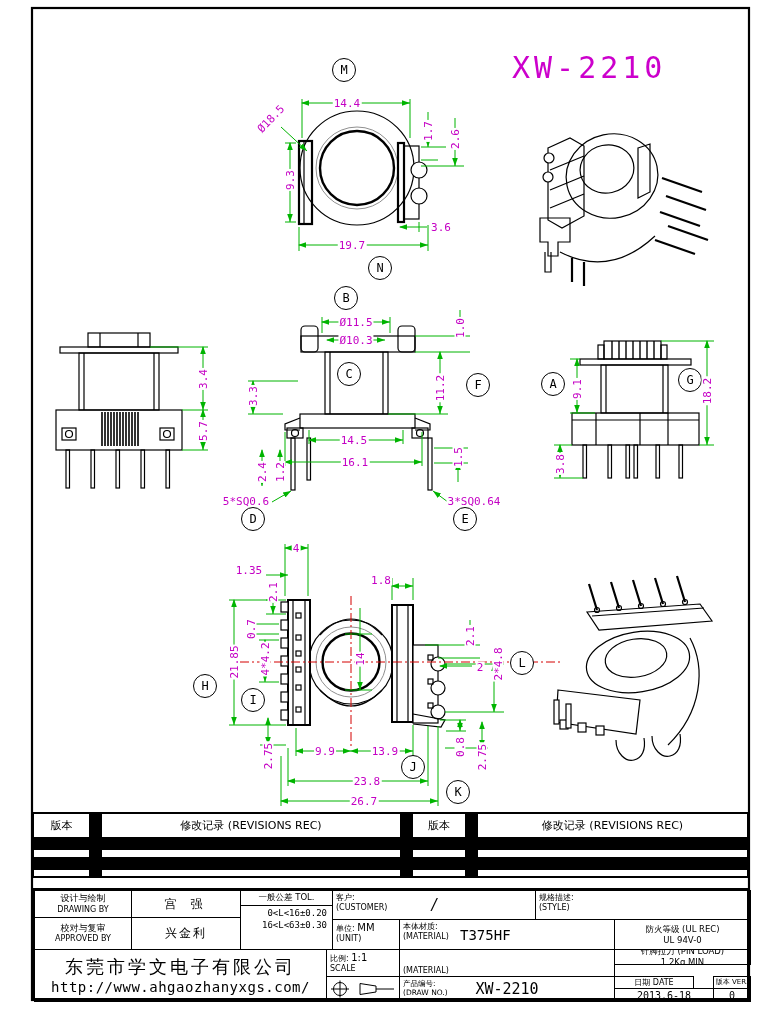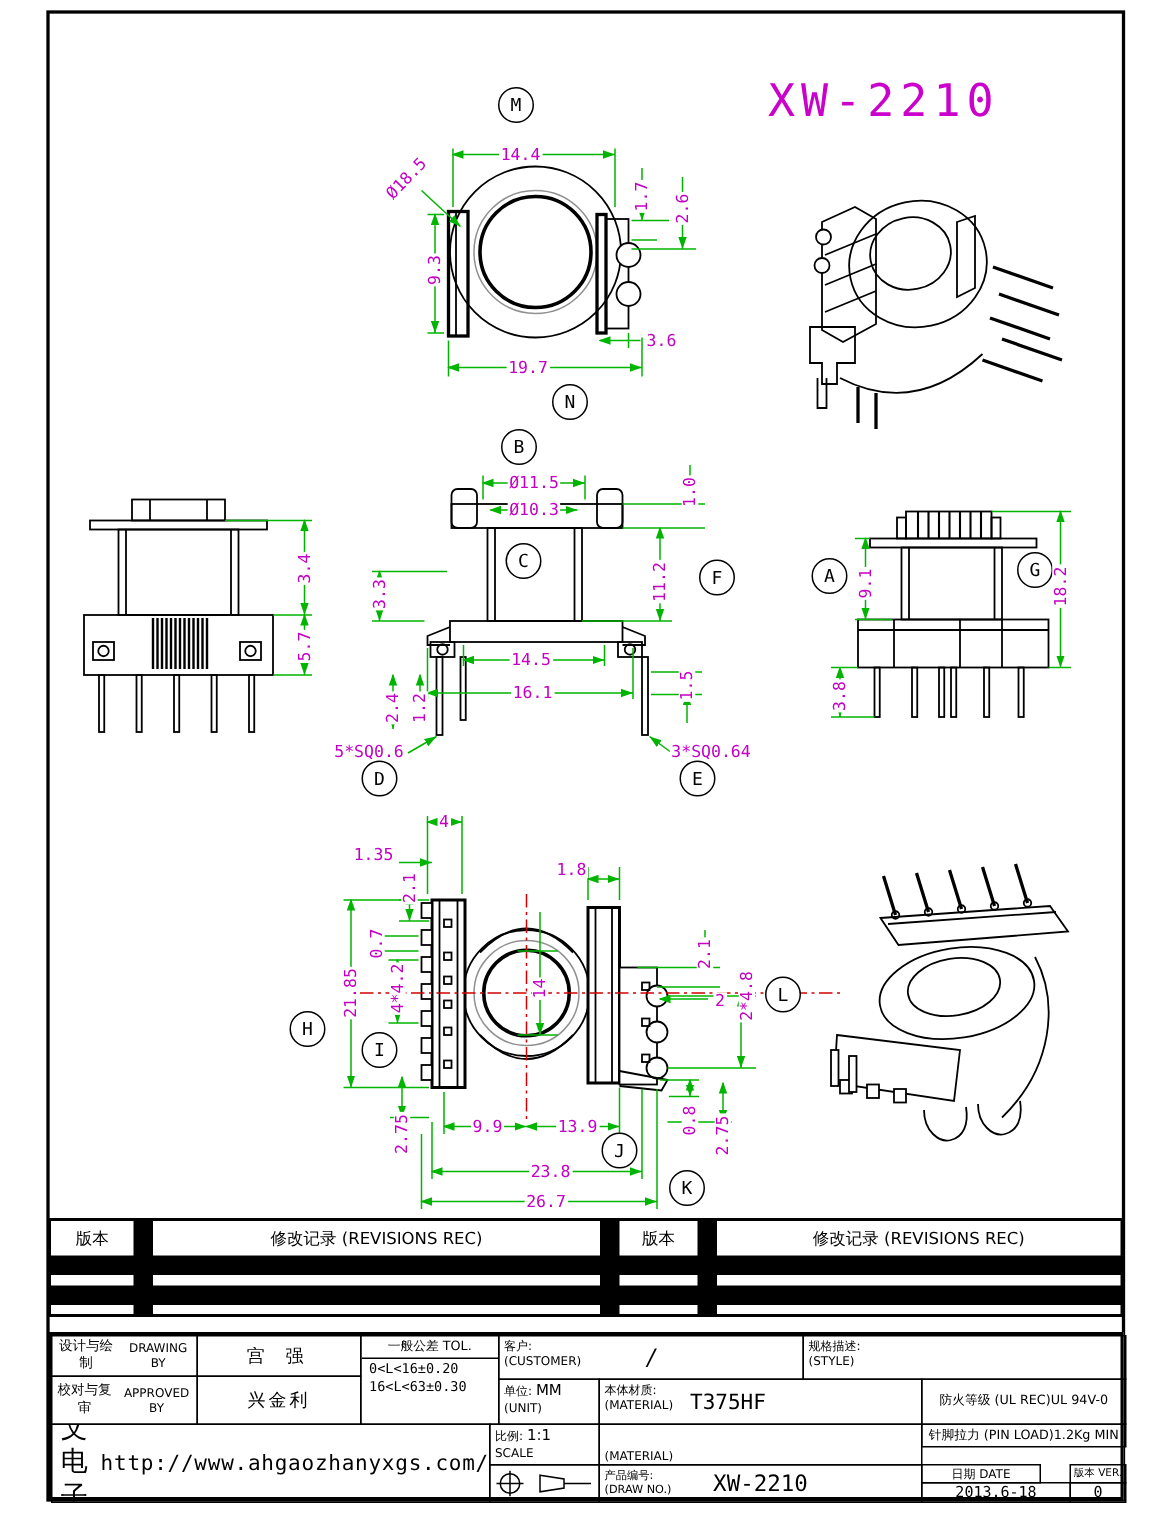--- a/index.html
+++ b/index.html
@@ -11,24 +11,24 @@
   .dim.r45{transform:translate(-50%,-50%) rotate(-46deg);}
   
   .vlabel{position:absolute;width:22px;height:22px;border:1.4px solid #000;border-radius:50%;background:#fff;display:flex;align-items:center;justify-content:center;font:12px "DejaVu Sans Mono",monospace;transform:translate(-50%,-50%);z-index:3;}
   .title-text{position:absolute;left:512px;top:50px;color:#cc00cc;font:30px "DejaVu Sans Mono",monospace;letter-spacing:4px;z-index:3;}
   
   .revtable{position:absolute;left:32px;top:812px;width:717px;height:66px;box-sizing:border-box;border:2px solid #000;background:#000;display:grid;grid-template-columns:55px 298px 52px 1fr;grid-template-rows:23px 1fr 1fr;gap:13px;z-index:2;}
   .revtable>div{background:#fff;display:flex;align-items:center;justify-content:center;font-size:11px;}
   
   .tblock{position:absolute;left:32px;top:888px;width:717px;height:112px;box-sizing:border-box;border:2px solid #000;background:#fff;z-index:2;font-size:9px;}
   .tc{position:absolute;box-sizing:border-box;border:1px solid #000;overflow:hidden;}
-  .cc{display:flex;flex-direction:row;align-items:center;justify-content:center;text-align:center;line-height:1.25;}
+  .cc{display:flex;flex-direction:column;align-items:center;justify-content:center;text-align:center;line-height:1.25;}
   .small{font-size:8px;}
   .tol-head{border-bottom:1px solid #000;text-align:center;font-size:8.5px;padding:1px 0;}
-  .tol-row{display:flex;justify-content:flex-start;padding:2px 5px 0 5px;font:9px "DejaVu Sans Mono",monospace;}
+  .tol-row{display:flex;justify-content:flex-end;padding:2px 5px 0 5px;font:9px "DejaVu Sans Mono",monospace;}
   .lab-corner{position:absolute;left:3px;top:2px;font-size:8px;line-height:1.2;}
   .big-center{position:absolute;left:0;right:0;top:0;bottom:0;display:flex;align-items:center;justify-content:center;}
   .company{font-size:18px;letter-spacing:3px;}
   .url{font:14px "DejaVu Sans Mono",monospace;letter-spacing:0.5px;}
 </style>
 </head>
 <body>
 
 <svg class="cad" width="780" height="1009" viewBox="0 0 780 1009">
   <defs>

